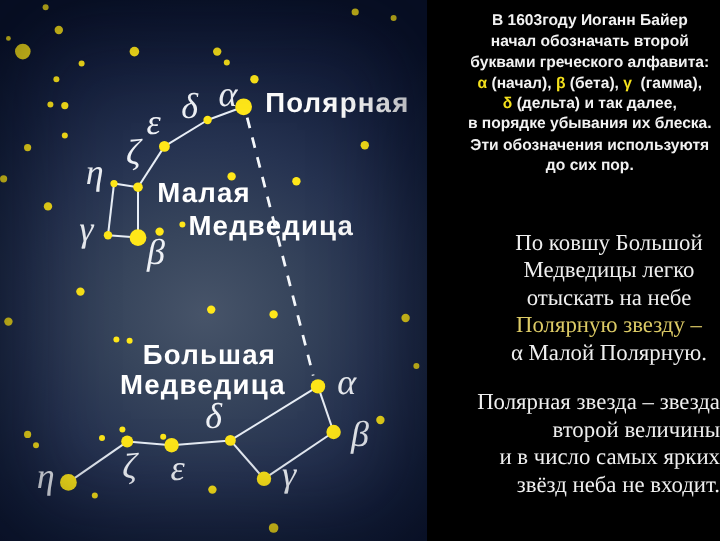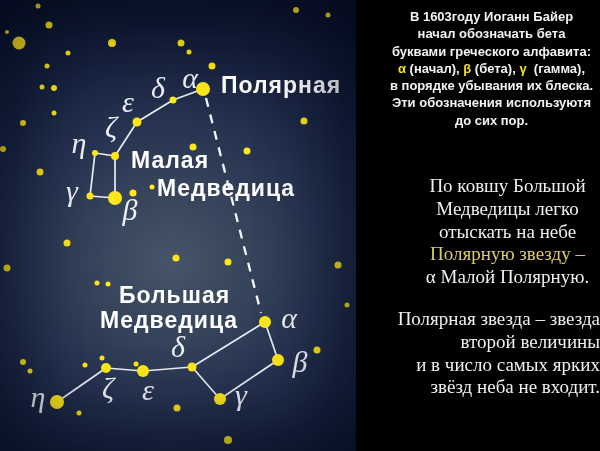--- a/index.html
+++ b/index.html
@@ -140,23 +140,24 @@
         <text x="131" y="168" class="map-label" fill="#ffffff">Малая</text>
         <text x="157" y="196" class="map-label" fill="#ffffff">Медведица</text>
         <text x="119" y="303" class="map-label" fill="#ffffff">Большая</text>
         <text x="100" y="328" class="map-label" fill="#ffffff">Медведица</text>
       </svg>
   </div>
 
   <div class="panel">
     <div class="bayer">
         <div class="text-line"><span>В 1603году Иоганн Байер</span></div>
-        <div class="text-line"><span>начал обозначать бета</span></div>
+        <div class="text-line"><span>начал обозначать второй</span></div>
         <div class="text-line"><span>буквами греческого алфавита:</span></div>
         <div class="text-line"><span class="hl">α</span><span> (начал), </span><span class="hl">β</span><span> (бета), </span><span class="hl">γ</span><span>  (гамма),</span></div>
+        <div class="text-line"><span class="hl">δ</span><span> (дельта) и так далее,</span></div>
         <div class="text-line"><span>в порядке убывания их блеска.</span></div>
         <div class="text-line"><span>Эти обозначения используютя</span></div>
         <div class="text-line"><span>до сих пор.</span></div>
       </div>
     <div class="serif-block find">
         <div class="text-line"><span>По ковшу Большой</span></div>
         <div class="text-line"><span>Медведицы легко</span></div>
         <div class="text-line"><span>отыскать на небе</span></div>
         <div class="text-line"><span class="hl">Полярную звезду –</span></div>
         <div class="text-line"><span>α Малой Полярную.</span></div>

